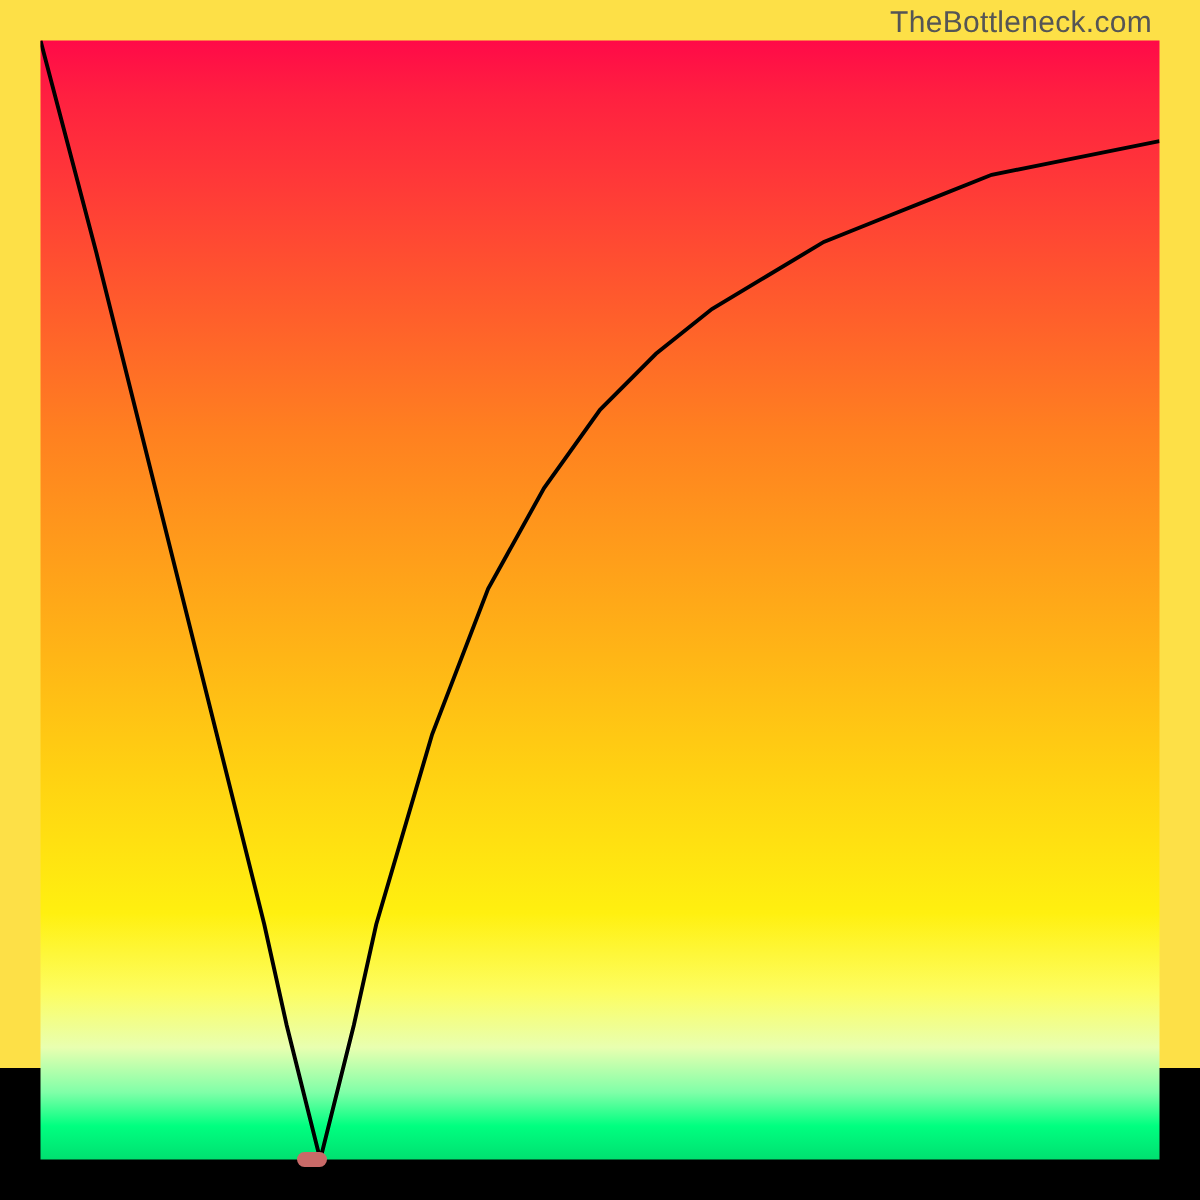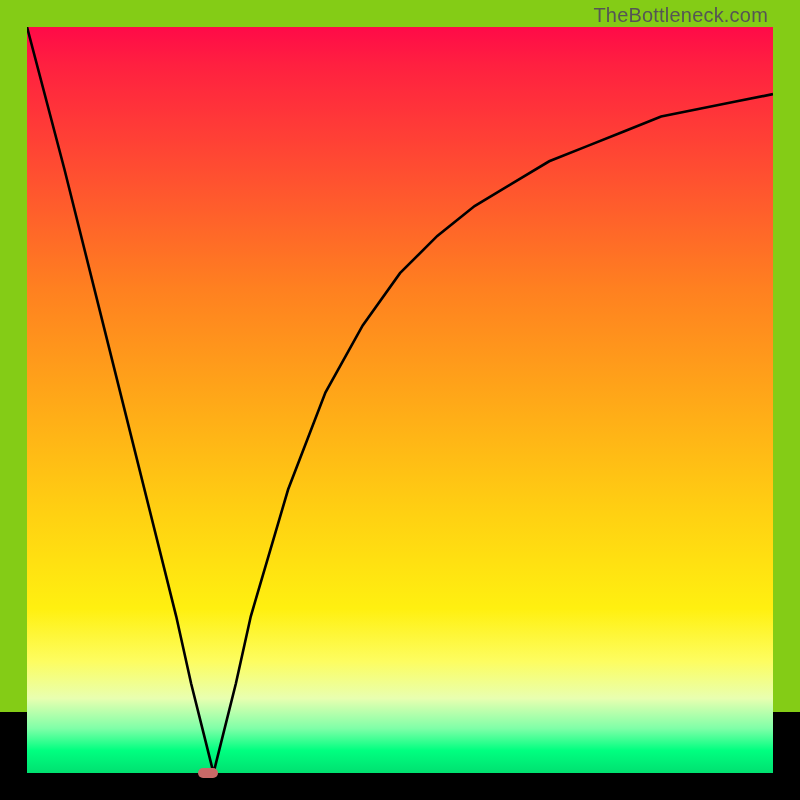--- a/index.html
+++ b/index.html
@@ -10,21 +10,21 @@
   body {
     width: 800px;
     height: 800px;
     overflow: hidden;
     background: #000;
     font-family: Arial, sans-serif;
   }
   .outer {
     width: 800px;
     height: 712px;
-    background: #84cc16;
+    background: #fde047;
     position: relative;
   }
   .plot {
     position: absolute;
     left: 27px;
     top: 27px;
     width: 746px;
     height: 746px;
   }
   .gradient {

